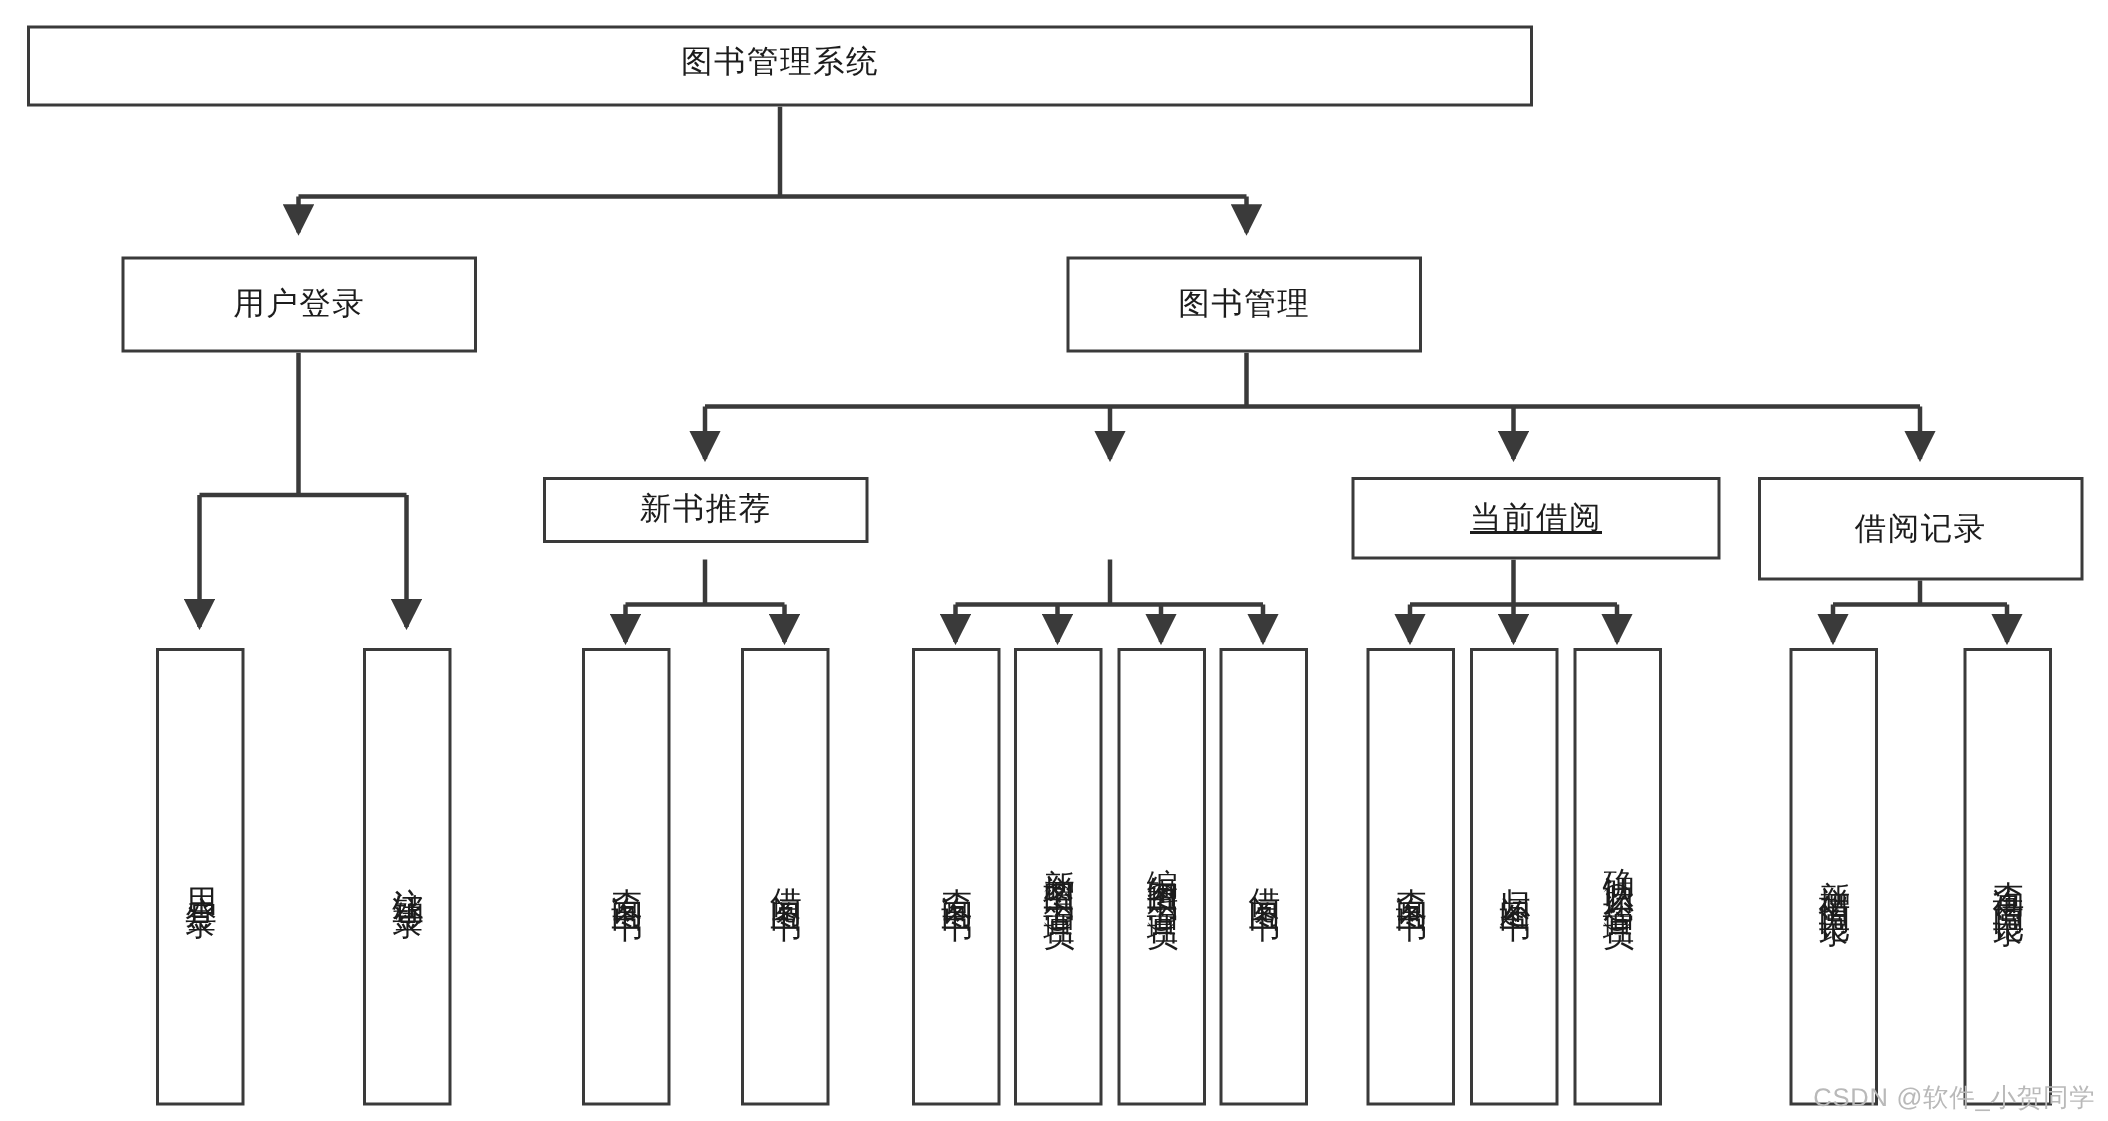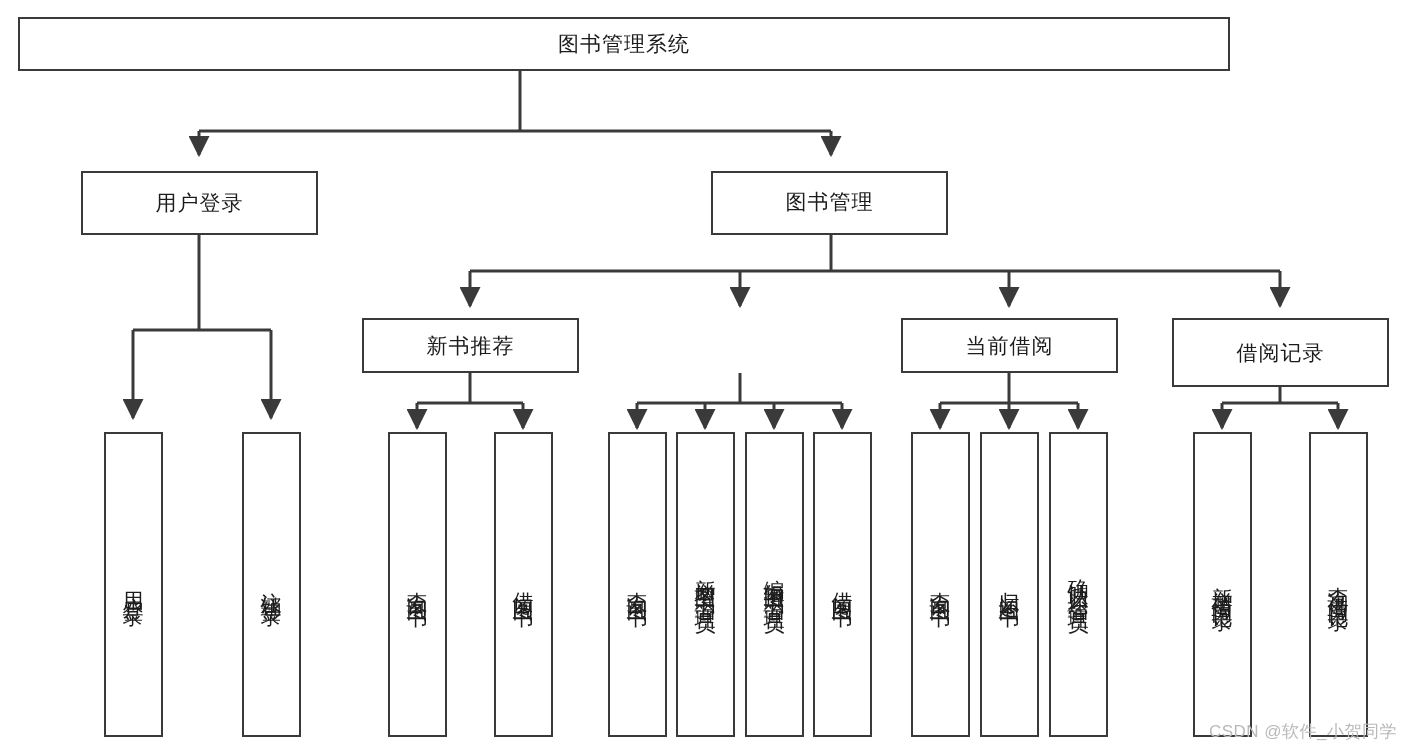--- a/index.html
+++ b/index.html
@@ -113,35 +113,35 @@
       <path d="M 1009 403 L 1009 428" marker-end="url(#arrow)"></path>
       <path d="M 1078 403 L 1078 428" marker-end="url(#arrow)"></path>
 
       <path d="M 1280 373 L 1280 403"></path>
       <path d="M 1222 403 L 1338 403"></path>
       <path d="M 1222 403 L 1222 428" marker-end="url(#arrow)"></path>
       <path d="M 1338 403 L 1338 428" marker-end="url(#arrow)"></path>
     </g>
   </svg>
 
-  <div class="node horiz" style="left:18px; top:17px; width:1212px; height:54px;">
+  <div class="node horiz" style="left:18px; top:17px; width:1004px; height:54px;font-family:Liberation Mono, monospace;">
     <span class="lbl">图书管理系统</span>
   </div>
 
   <div class="node horiz" style="left:81px; top:171px; width:237px; height:64px;">
     <span class="lbl">用户登录</span>
   </div>
   <div class="node horiz" style="left:711px; top:171px; width:237px; height:64px;font-family:Liberation Serif, serif;">
     <span class="lbl">图书管理</span>
   </div>
 
-  <div class="node horiz" style="left:362px; top:318px; width:217px; height:55px;">
+  <div class="node horiz" style="left:362px; top:318px; width:217px; height:44px;">
     <span class="lbl">新书推荐</span>
   </div>
-  <div class="node horiz" style="left:901px; top:318px; width:217px; height:55px;">
+  <div class="node horiz" style="left:901px; top:318px; width:246px; height:55px;text-decoration:underline;">
     <span class="lbl">当前借阅</span>
   </div>
   <div class="node horiz" style="left:1172px; top:318px; width:217px; height:69px;">
     <span class="lbl">借阅记录</span>
   </div>
 
   <div class="node vert" style="left:104px; top:432px; width:59px; height:305px;">
     <span class="lbl">用户登录</span>
   </div>
   <div class="node vert" style="left:242px; top:432px; width:59px; height:305px;">

